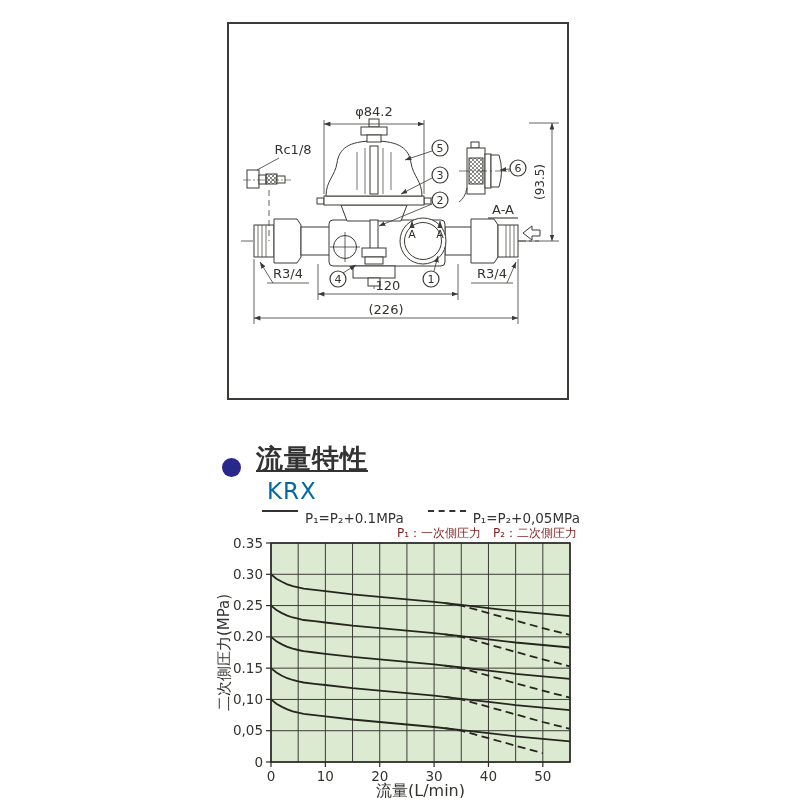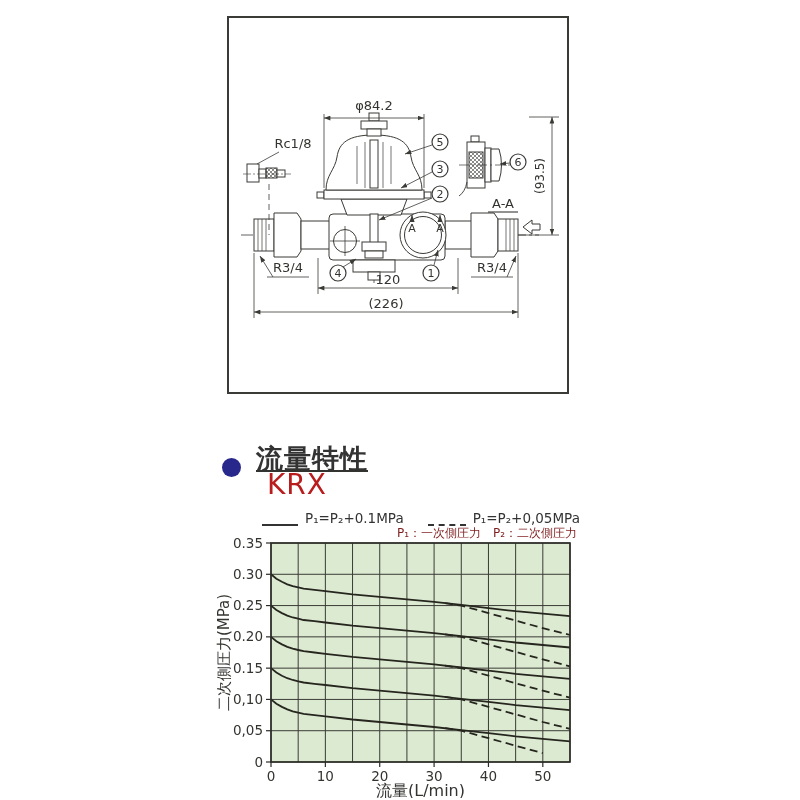--- a/index.html
+++ b/index.html
@@ -3,28 +3,28 @@
 <meta charset="utf-8">
 <style>
   html,body{margin:0;padding:0;}
   body{
     width:800px;height:800px;position:relative;background:#ffffff;
     font-family:"DejaVu Sans","Liberation Sans",sans-serif;color:#33332f;
     overflow:hidden;
   }
   .abs{position:absolute;}
   #drawing-panel{
-    left:227px;top:16px;width:338px;height:374px;
+    left:227px;top:22px;width:338px;height:374px;
     border:2px solid #3a3a36;background:#fff;
   }
   #section-title{left:222px;top:441px;display:flex;align-items:flex-end;gap:15px;text-decoration:underline;}
   #section-title .bullet{width:19px;height:19px;border-radius:50%;background:#28288c;flex:0 0 auto;}
   #section-title .txt{font-size:27px;font-weight:700;color:#333;letter-spacing:1px;}
-  #model-label{left:267px;top:468px;font-size:28px;color:#b91c1c;letter-spacing:1px;}
-  #legend-row{left:262px;top:510px;display:flex;align-items:flex-end;font-size:13.5px;color:#333;white-space:nowrap;}
+  #model-label{left:267px;top:478px;font-size:23px;color:#0369a1;letter-spacing:1px;}
+  #legend-row{left:262px;top:510px;display:flex;align-items:flex-start;font-size:13.5px;color:#333;white-space:nowrap;}
   .line-sample{display:inline-block;width:36px;height:0;border-top:2px solid #333;margin-right:7px;}
   .line-sample.dashed{border-top-style:dashed;margin-left:24px;width:38px;}
   #legend-note{left:397px;top:525px;font-size:12px;color:#7f1d1d;white-space:nowrap;}
   svg text{fill:#33332f;}
 </style>
 </head>
 <body>
 
 <div id="drawing-panel" class="abs">
 <svg width="338" height="374" viewBox="0 0 338 374">

